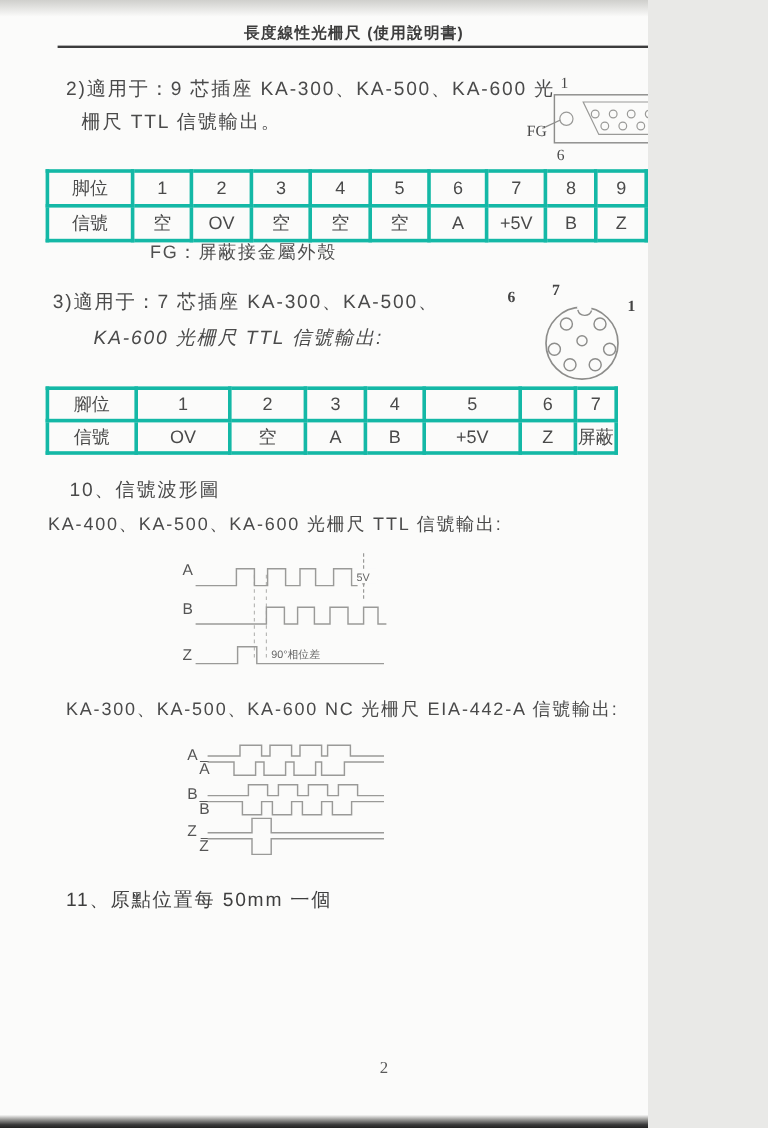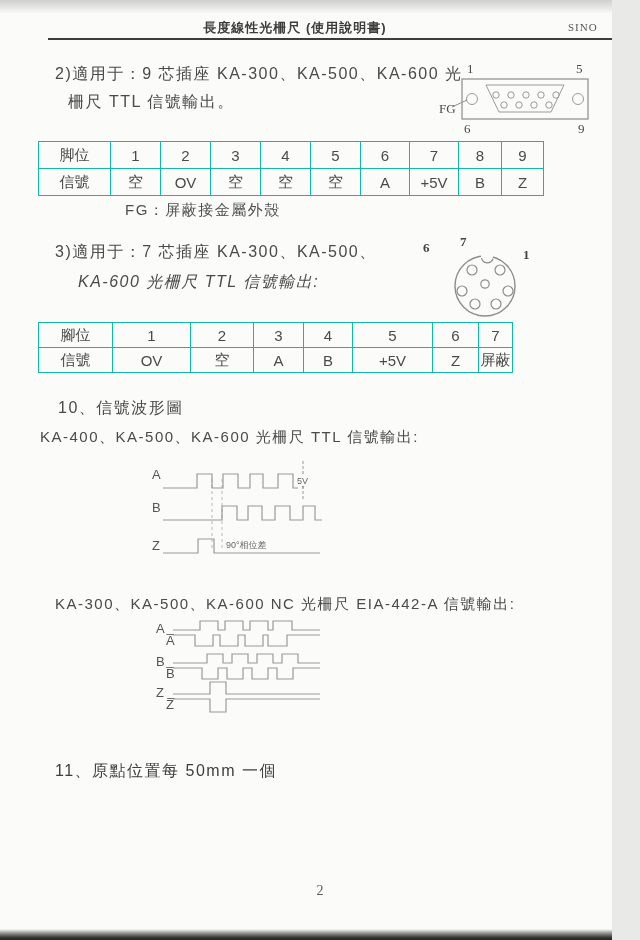--- a/index.html
+++ b/index.html
@@ -1,30 +1,30 @@
 <!DOCTYPE html>
 <html><head>
 <meta charset="utf-8">
 <style>
   html,body{margin:0;padding:0;background:#e9e9e7;}
-  .page{position:relative;width:612px;height:940px;background:#fbfbfa;overflow:hidden;
+  .page{position:relative;width:540px;height:940px;background:#fbfbfa;overflow:hidden;
         font-family:"Liberation Sans","DejaVu Sans",sans-serif;color:#4a4a4a;}
   .top-edge{position:absolute;left:0;top:0;width:640px;height:14px;
             background:linear-gradient(#cfcfcc,#fbfbfa);}
   .bottom-edge{position:absolute;left:0;bottom:0;width:640px;height:11px;
             background:linear-gradient(#fbfbfa,#9a9a98 35%,#3a3a3a 75%,#222);}
   .doc-title{position:absolute;left:60px;top:19px;width:470px;text-align:center;
              font-size:13px;font-weight:700;letter-spacing:1px;color:#3d3d3d;}
   .brand{position:absolute;left:552px;top:21px;font-family:"Liberation Serif","DejaVu Serif",serif;
          font-size:11px;letter-spacing:1px;color:#555;margin-left:16px;}
   .rule{position:absolute;left:48px;top:38px;width:570px;height:2px;background:#3c3c3c;}
   .bodyline{position:absolute;font-size:16px;letter-spacing:1.5px;color:#4a4a4a;white-space:nowrap;}
   .note{position:absolute;font-size:15px;letter-spacing:1.5px;color:#4f4f4f;white-space:nowrap;margin-left:30px;}
   table{border-collapse:collapse;table-layout:fixed;}
-  td{border:1px solid #14b8a6;text-align:center;vertical-align:middle;
+  td{border:3px solid #14b8a6;text-align:center;vertical-align:middle;
      font-size:15px;color:#4a4a4a;padding:0;overflow:hidden;}
   .t9{position:absolute;left:38px;top:141px;}
   .t9 td{height:26px;}
   .t7{position:absolute;left:38px;top:322px;}
   .t7 td{height:24px;}
   .pagenum{position:absolute;left:0;top:883px;width:640px;text-align:center;
            font-family:"Liberation Serif","DejaVu Serif",serif;font-size:14px;color:#5a5a5a;}
   svg{position:absolute;overflow:visible;}
   .conn-label{font-family:"Liberation Serif","DejaVu Serif",serif;font-size:13px;fill:#4a4a4a;}
   .conn-label-b{font-family:"Liberation Serif","DejaVu Serif",serif;font-size:13px;font-weight:600;fill:#444;}
@@ -104,21 +104,21 @@
       <td>A</td>
       <td>+5V</td>
       <td>B</td>
       <td>Z</td>
     </tr>
   </tbody>
     </table>
 
   <div class="note" style="left:95px;top:201px;">FG：屏蔽接金屬外殼</div>
 
-  <div class="bodyline" style="left:55px;top:242px;">3)適用于：7 芯插座 KA-300、KA-500、</div>
+  <div class="bodyline" style="left:44px;top:242px;">3)適用于：7 芯插座 KA-300、KA-500、</div>
   <div class="bodyline" style="left:78px;top:272px;font-style:italic;">KA-600 光柵尺 TTL 信號輸出:</div>
 
   <svg style="left:415px;top:233px;" width="130" height="95" viewBox="0 0 130 95">
     <text class="conn-label-b" x="8" y="19">6</text>
     <text class="conn-label-b" x="45" y="13">7</text>
     <text class="conn-label-b" x="108" y="26">1</text>
     <circle cx="70" cy="53" r="30" fill="none" stroke="#8d8d8b" stroke-width="1.4"></circle>
     <circle cx="72" cy="23" r="6" fill="#fbfbfa" stroke="none"></circle>
     <path d="M 66.5 25.2 A 6 6 0 0 0 78 25.8" fill="none" stroke="#8d8d8b" stroke-width="1.2"></path>
     <g fill="none" stroke="#8d8d8b" stroke-width="1.2">
@@ -184,34 +184,34 @@
       <rect x="154" y="19" width="20" height="12" fill="#fbfbfa"></rect>
       <text class="wave-small" x="157" y="29">5V</text>
     </g>
     <text class="wave-label" x="12" y="57">B</text>
     <path d="M 23 65 H 82 V 51 H 97 V 65 H 108 V 51 H 122 V 65 H 135 V 51 H 150 V 65 H 163 V 51 H 175 V 65 H 182" fill="none" stroke="#9a9a98" stroke-width="1.2"></path>
     <text class="wave-small" x="86" y="93">90°相位差</text>
     <text class="wave-label" x="12" y="95">Z</text>
     <path d="M 23 98 H 58 V 84 H 74 V 98 H 180" fill="none" stroke="#9a9a98" stroke-width="1.2"></path>
   </svg>
 
-  <div class="bodyline" style="left:55px;top:582px;font-size:15px;margin-top:13px;">KA-300、KA-500、KA-600 NC 光柵尺 EIA-442-A 信號輸出:</div>
+  <div class="bodyline" style="left:55px;top:582px;font-size:15px;">KA-300、KA-500、KA-600 NC 光柵尺 EIA-442-A 信號輸出:</div>
 
   <svg style="left:140px;top:618px;" width="260" height="112" viewBox="0 0 260 112">
     <text class="wave-label" x="16" y="15">A</text>
     <text class="wave-label" x="26" y="27">A̅</text>
     <path d="M 33 12 H 60 V 3 H 78 V 12 H 85 V 3 H 103 V 12 H 110 V 3 H 128 V 12 H 133 V 3 H 152 V 12 H 180" fill="none" stroke="#9a9a98" stroke-width="1.2"></path>
     <path d="M 33 17 H 55 V 28 H 73 V 17 H 80 V 28 H 98 V 17 H 105 V 28 H 123 V 17 H 128 V 28 H 147 V 17 H 180" fill="none" stroke="#9a9a98" stroke-width="1.2"></path>
     <text class="wave-label" x="16" y="48">B</text>
     <text class="wave-label" x="26" y="60">B̅</text>
     <path d="M 33 45 H 67 V 36 H 83 V 45 H 92 V 36 H 108 V 45 H 117 V 36 H 133 V 45 H 142 V 36 H 158 V 45 H 180" fill="none" stroke="#9a9a98" stroke-width="1.2"></path>
     <path d="M 33 50 H 62 V 61 H 78 V 50 H 87 V 61 H 103 V 50 H 112 V 61 H 128 V 50 H 137 V 61 H 153 V 50 H 180" fill="none" stroke="#9a9a98" stroke-width="1.2"></path>
     <text class="wave-label" x="16" y="79">Z</text>
     <text class="wave-label" x="26" y="91">Z̅</text>
     <path d="M 33 76 H 70 V 64 H 86 V 76 H 180" fill="none" stroke="#9a9a98" stroke-width="1.2"></path>
     <path d="M 33 81 H 70 V 94 H 86 V 81 H 180" fill="none" stroke="#9a9a98" stroke-width="1.2"></path>
   </svg>
 
-  <div class="bodyline" style="left:55px;top:740px;color:#3e3e3e;margin-top:21px;">11、原點位置每 50mm 一個</div>
+  <div class="bodyline" style="left:55px;top:740px;color:#3e3e3e;">11、原點位置每 50mm 一個</div>
 
   <div class="pagenum">2</div>
   <div class="bottom-edge"></div>
 </div>
 
 </body></html>

